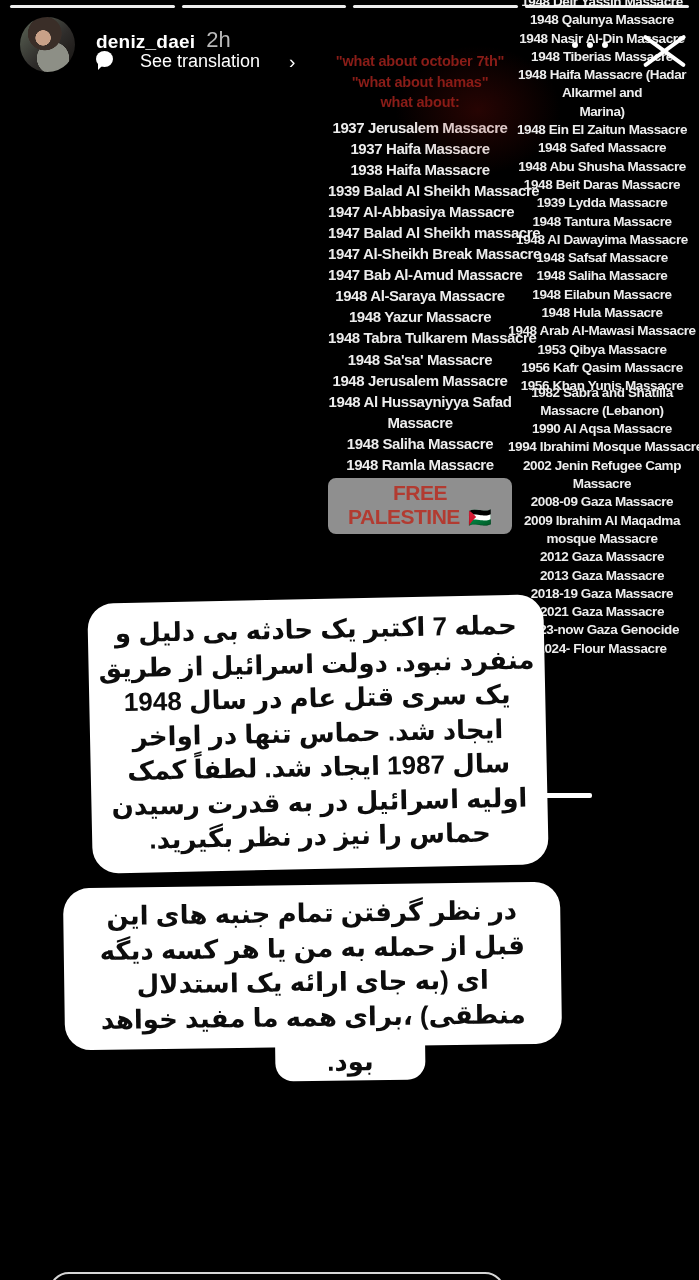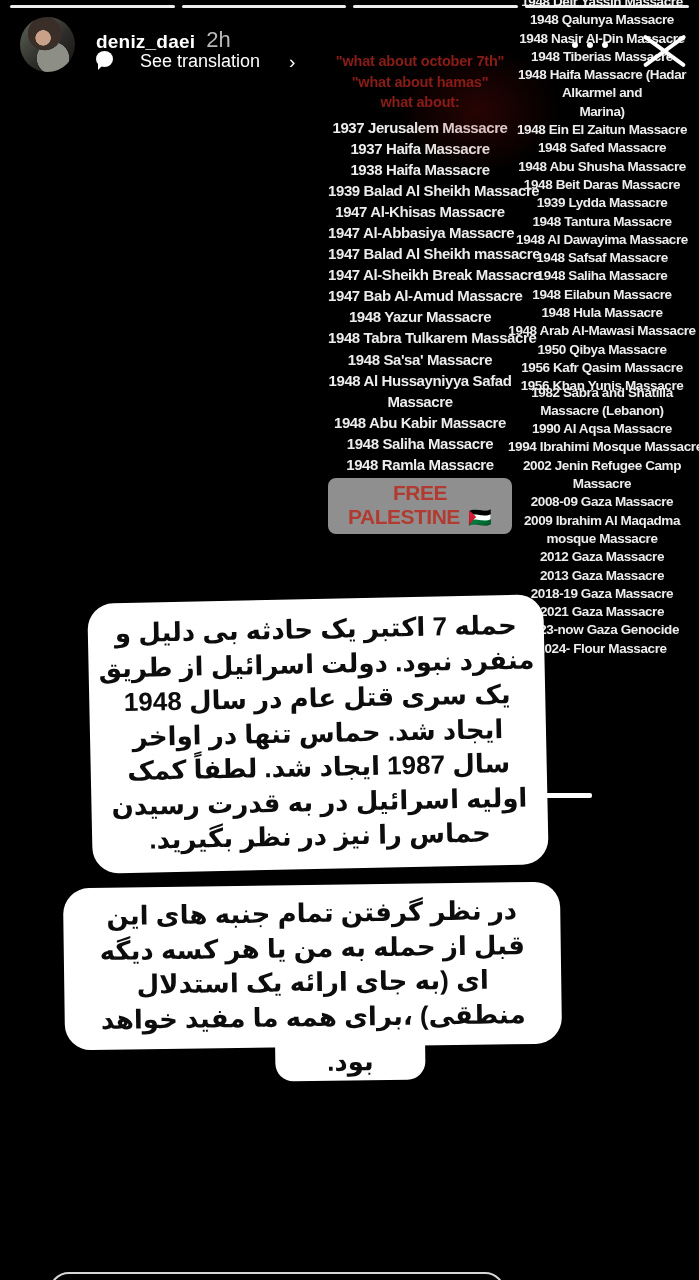--- a/index.html
+++ b/index.html
@@ -98,31 +98,31 @@
     <div class="red-head">
         <div class="red-line">"what about october 7th"</div>
         <div class="red-line">"what about hamas"</div>
         <div class="red-line">what about:</div>
       </div>
     <div class="center-list">
         <div class="c-item">1937 Jerusalem Massacre</div>
         <div class="c-item">1937 Haifa Massacre</div>
         <div class="c-item">1938 Haifa Massacre</div>
         <div class="c-item">1939 Balad Al Sheikh Massacre</div>
-        <div class="c-item">1947 Al-Khisas Massacre</div>
         <div class="c-item">1947 Al-Abbasiya Massacre</div>
         <div class="c-item">1947 Balad Al Sheikh massacre</div>
         <div class="c-item">1947 Al-Sheikh Break Massacre</div>
         <div class="c-item">1947 Bab Al-Amud Massacre</div>
+        <div class="c-item">1948 Al-Saraya Massacre</div>
         <div class="c-item">1948 Yazur Massacre</div>
         <div class="c-item">1948 Tabra Tulkarem Massacre</div>
         <div class="c-item">1948 Sa'sa' Massacre</div>
+        <div class="c-item">1948 Jerusalem Massacre</div>
         <div class="c-item">1948 Al Hussayniyya Safad</div>
         <div class="c-item">Massacre</div>
-        <div class="c-item">1948 Abu Kabir Massacre</div>
         <div class="c-item">1948 Saliha Massacre</div>
         <div class="c-item">1948 Ramla Massacre</div>
       </div>
     <div class="badge">
       <span class="badge-text">FREE PALESTINE</span>
       <span class="badge-flag">🇵🇸</span>
     </div>
   </div>
 
   <div class="right-panel">
@@ -138,21 +138,21 @@
       <div class="r-item">1948 Abu Shusha Massacre</div>
       <div class="r-item">1948 Beit Daras Massacre</div>
       <div class="r-item">1939 Lydda Massacre</div>
       <div class="r-item">1948 Tantura Massacre</div>
       <div class="r-item">1948 Al Dawayima Massacre</div>
       <div class="r-item">1948 Safsaf Massacre</div>
       <div class="r-item">1948 Saliha Massacre</div>
       <div class="r-item">1948 Eilabun Massacre</div>
       <div class="r-item">1948 Hula Massacre</div>
       <div class="r-item">1948 Arab Al-Mawasi Massacre</div>
-      <div class="r-item">1950 Qibya Massacre</div>
+      <div class="r-item">1953 Qibya Massacre</div>
       <div class="r-item">1956 Kafr Qasim Massacre</div>
       <div class="r-item">1956 Khan Yunis Massacre</div>
       <div class="r-item overlap-up">1982 Sabra and Shatilla</div>
       <div class="r-item">Massacre (Lebanon)</div>
       <div class="r-item">1990 Al Aqsa Massacre</div>
       <div class="r-item">1994 Ibrahimi Mosque Massacre</div>
       <div class="r-item">2002 Jenin Refugee Camp</div>
       <div class="r-item">Massacre</div>
       <div class="r-item">2008-09 Gaza Massacre</div>
       <div class="r-item">2009 Ibrahim Al Maqadma</div>

